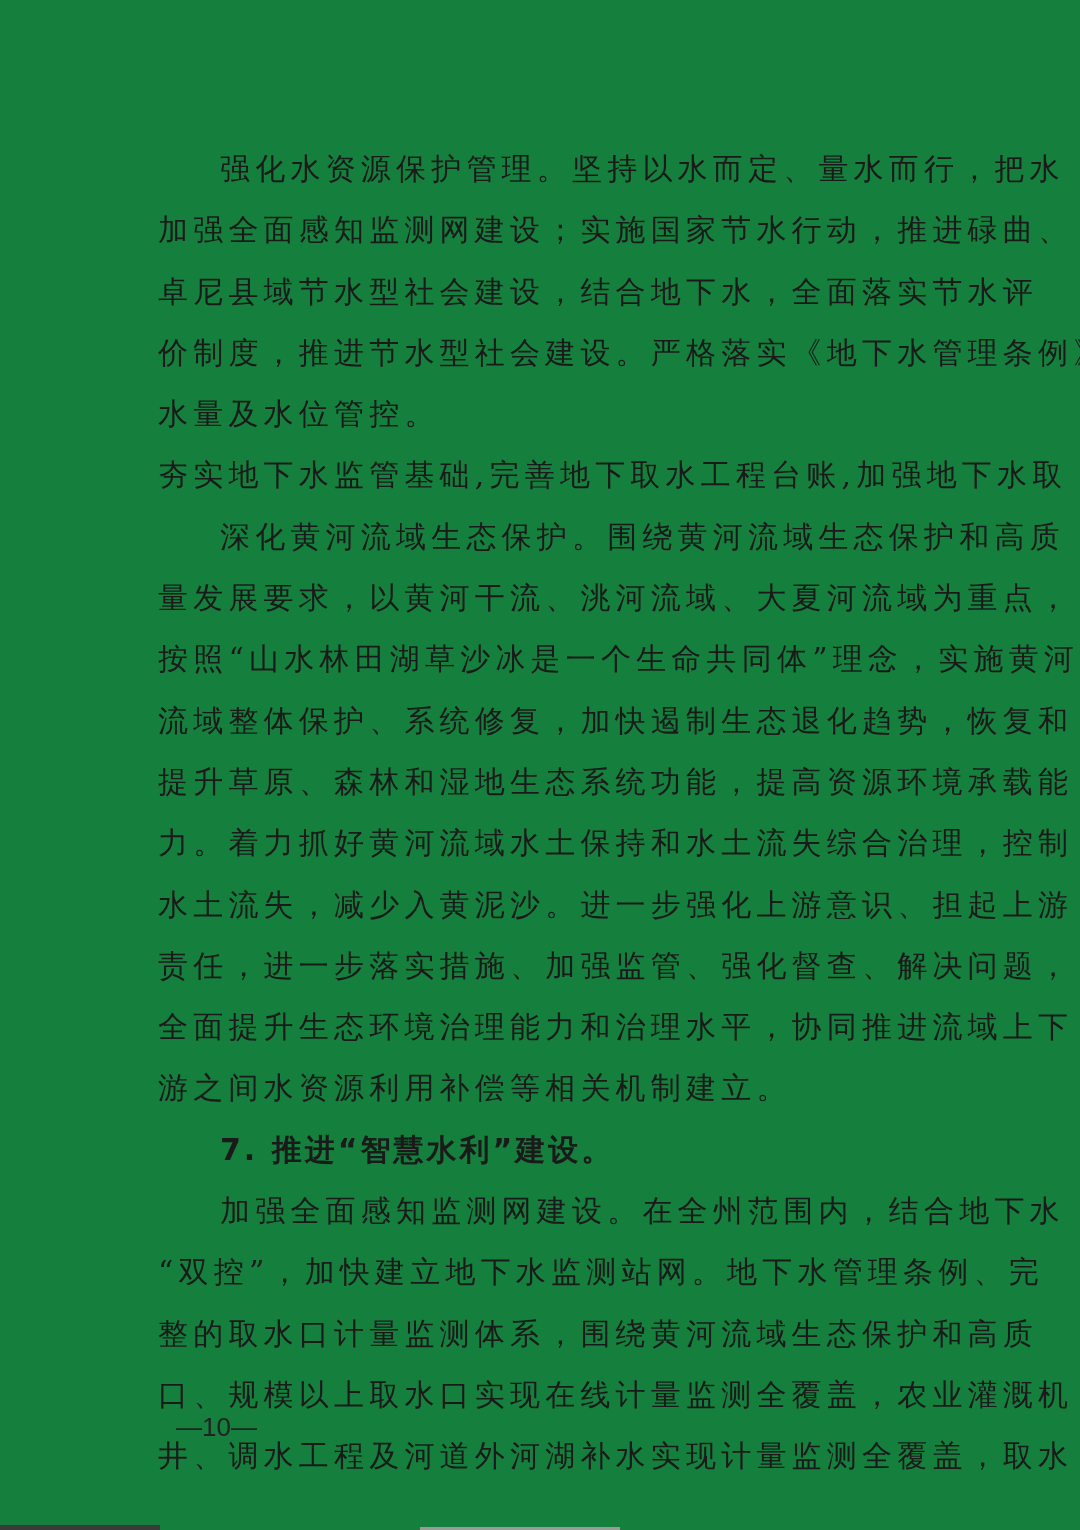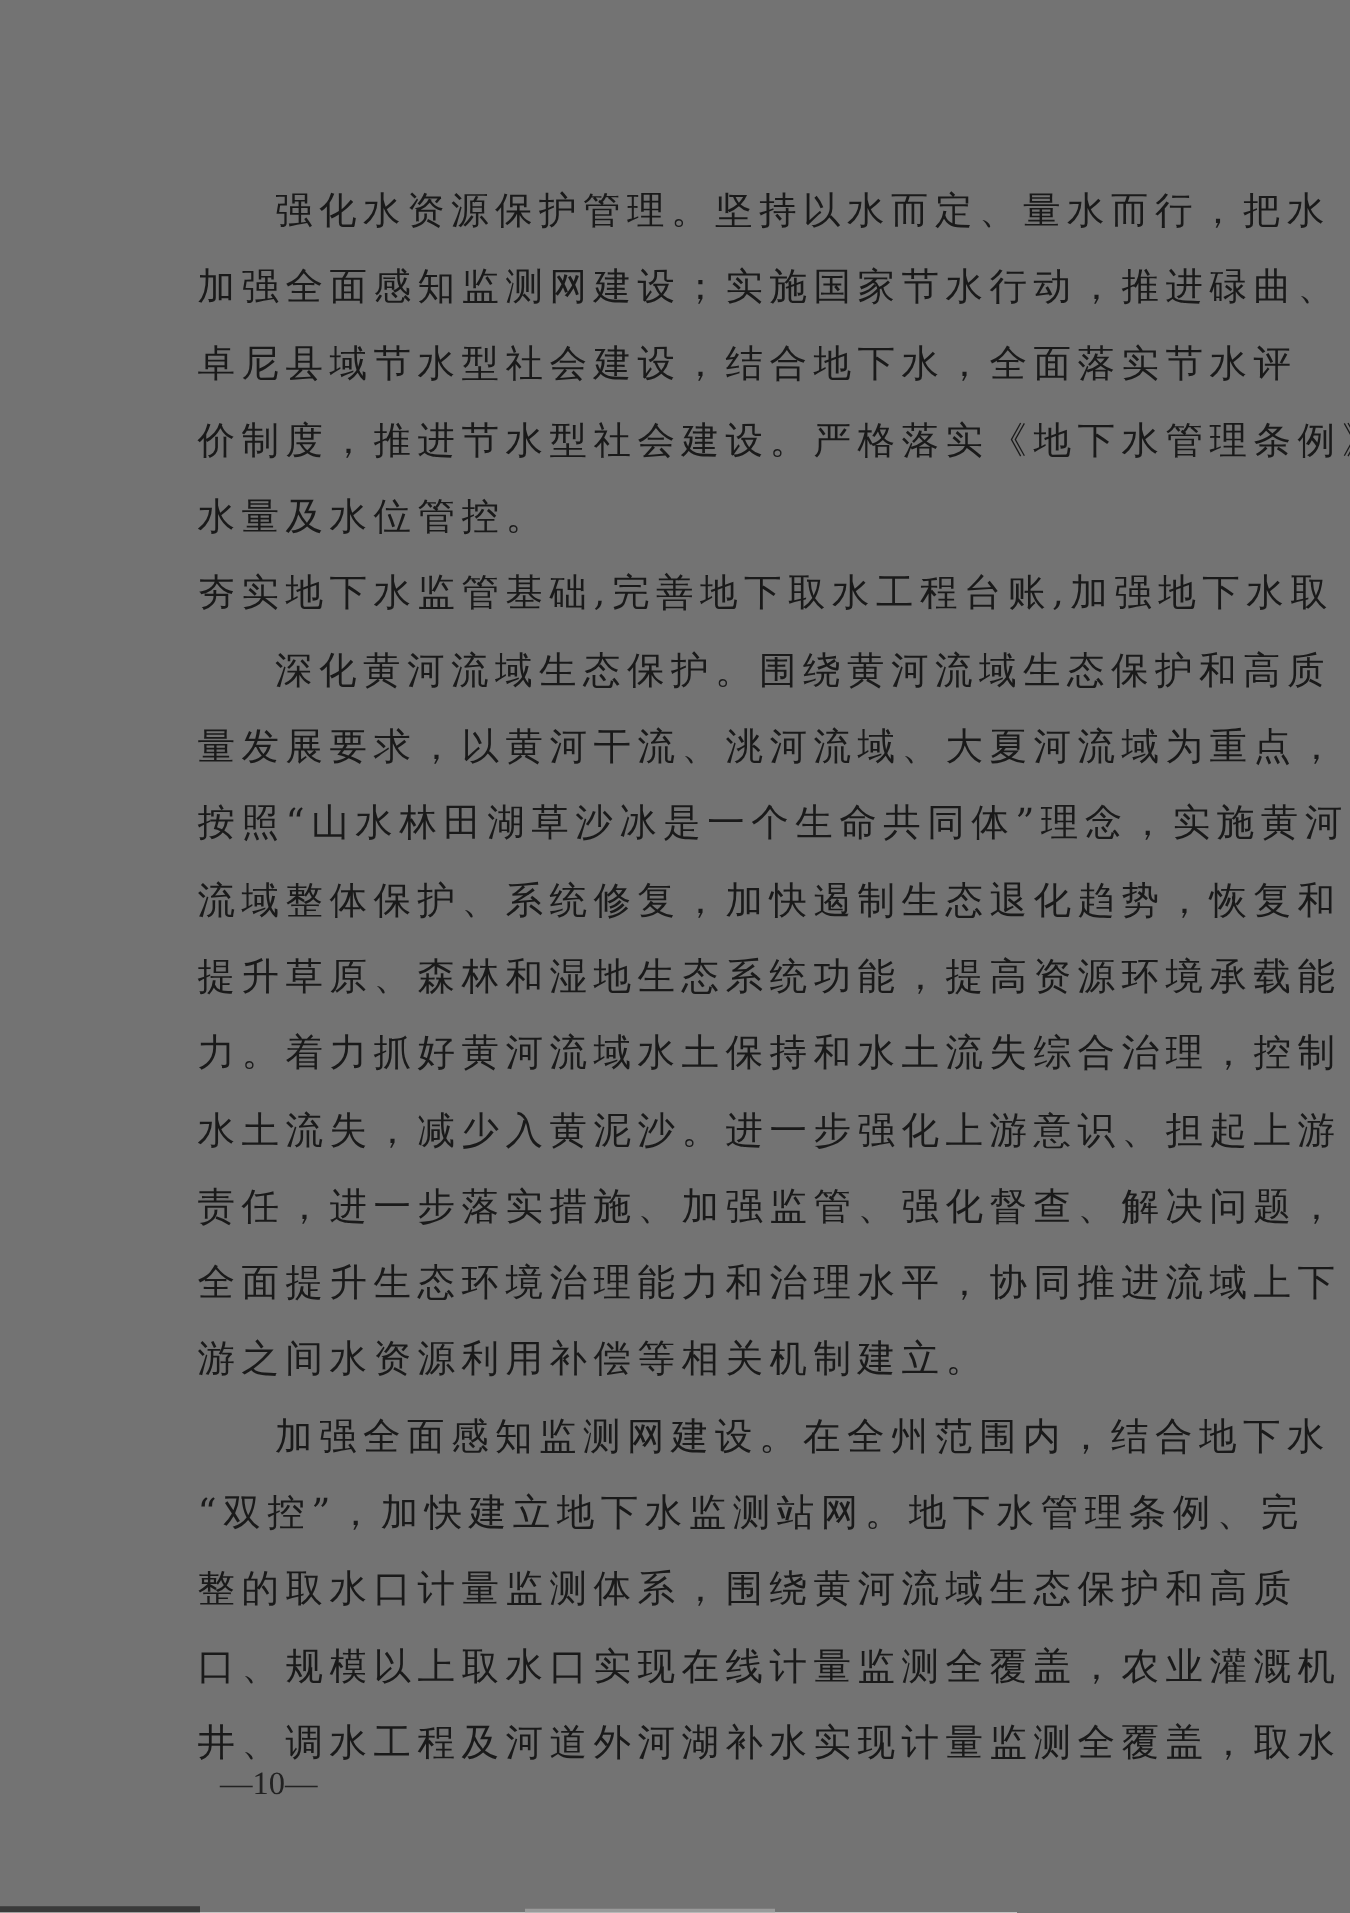--- a/index.html
+++ b/index.html
@@ -13,21 +13,21 @@
       position: relative;
       overflow: hidden;
       font-family: "DejaVu Serif", "Liberation Serif", serif;
       color: #1a1a1a;
     }
     .page {
       position: absolute;
       left: 0; top: 0;
       width: 1080px;
       height: 1530px;
-      background: #737373;
+      background: #15803d;
     }
     .text-block {
       position: absolute;
       left: 158px;
       top: 138px;
       width: 756px;
     }
     .line {
       height: 61.3px;
       line-height: 61.3px;
@@ -42,21 +42,21 @@
     .line.heading {
       font-family: "DejaVu Sans", "Liberation Sans", sans-serif;
       font-weight: bold;
       letter-spacing: 3px;
       padding-left: 62px;
     }
     .page-number {
       position: absolute;
       left: 176px;
       top: 1412px;
-      font-family: Liberation Serif, serif;
+      font-family: Liberation Sans, sans-serif;
       font-size: 26px;
       color: #222;
       letter-spacing: 0;
     }
     .scan-mark-left {
       position: absolute;
       left: 0;
       top: 1525px;
       width: 160px;
       height: 5px;
@@ -85,20 +85,21 @@
     <div class="line indent">深化黄河流域生态保护。围绕黄河流域生态保护和高质</div>
     <div class="line">量发展要求，以黄河干流、洮河流域、大夏河流域为重点，</div>
     <div class="line">按照“山水林田湖草沙冰是一个生命共同体”理念，实施黄河</div>
     <div class="line">流域整体保护、系统修复，加快遏制生态退化趋势，恢复和</div>
     <div class="line">提升草原、森林和湿地生态系统功能，提高资源环境承载能</div>
     <div class="line">力。着力抓好黄河流域水土保持和水土流失综合治理，控制</div>
     <div class="line">水土流失，减少入黄泥沙。进一步强化上游意识、担起上游</div>
     <div class="line">责任，进一步落实措施、加强监管、强化督查、解决问题，</div>
     <div class="line">全面提升生态环境治理能力和治理水平，协同推进流域上下</div>
     <div class="line">游之间水资源利用补偿等相关机制建立。</div>
+    <div class="line heading">7. 推进“智慧水利”建设。</div>
     <div class="line indent">加强全面感知监测网建设。在全州范围内，结合地下水</div>
     <div class="line">“双控”，加快建立地下水监测站网。地下水管理条例、完</div>
     <div class="line">整的取水口计量监测体系，围绕黄河流域生态保护和高质</div>
     <div class="line">口、规模以上取水口实现在线计量监测全覆盖，农业灌溉机</div>
     <div class="line">井、调水工程及河道外河湖补水实现计量监测全覆盖，取水</div>
   </div>
 
   <div class="page-number">—10—</div>
 
   <div class="scan-mark-left"></div>

